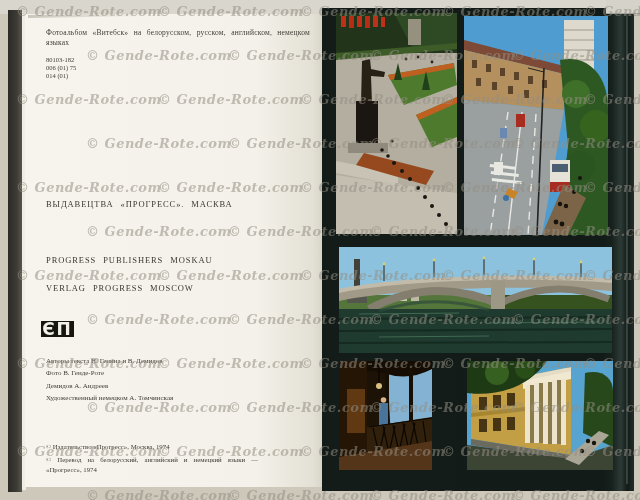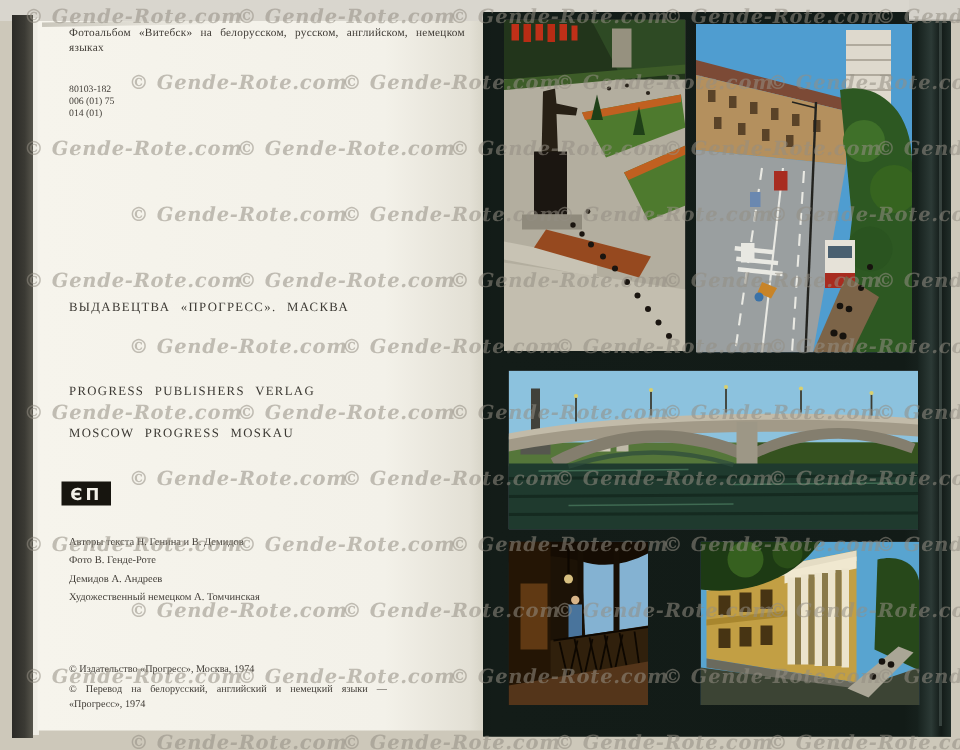--- a/index.html
+++ b/index.html
@@ -16,25 +16,25 @@
              background:linear-gradient(90deg,#c9c6bb,transparent);transform:rotate(-1deg);}
   #right-page{left:322px;top:8px;width:312px;height:483px;
              background:linear-gradient(90deg,#10181464 0,#131c18 2%,#121b17 90%,#1c2824 97%,#0c1210 100%),#131c18;}
   #right-page-edge{left:612px;top:8px;width:22px;height:483px;
              background:linear-gradient(90deg,#17221e,#2c3a36 40%,#121a17 70%,#222e2a);}
   #right-edge-line{left:626px;top:14px;width:2px;height:470px;background:#4e5c57;opacity:.6;}
   #top-right-sliver{left:606px;top:0;width:34px;height:13px;background:#d5d2ca;
              border-bottom:1px solid #a5a299;}
   
   .pagetext{color:#413d37;}
-  #intro{left:46px;top:17px;width:264px;font-size:7.5px;line-height:9.5px;text-align:justify;letter-spacing:.2px;}
+  #intro{left:46px;top:28px;width:264px;font-size:7.5px;line-height:9.5px;text-align:justify;letter-spacing:.2px;}
   #catalog{left:46px;top:56px;font-size:6.5px;line-height:8px;}
   .pub-line{left:46px;font-size:8.5px;letter-spacing:.9px;word-spacing:4px;white-space:nowrap;color:#3c3933;}
   #logo{left:41px;top:321px;width:33px;height:16px;background:#17150f;color:#f2f0e8;
-        display:flex;align-items:center;justify-content:center;font-size:11px;font-weight:bold;
+        display:flex;align-items:center;justify-content:center;font-size:17px;font-weight:bold;
         letter-spacing:2px;line-height:1;font-family:"DejaVu Sans",sans-serif;}
   #credits{left:46px;top:357px;font-size:7px;}
   #credits div{height:12.4px;white-space:nowrap;}
   #copyright1{left:46px;top:443px;font-size:6.8px;white-space:nowrap;}
   #copyright2{left:46px;top:455px;width:212px;font-size:6.8px;line-height:9.5px;text-align:justify;}
   
   .photo{overflow:hidden;background:#222;}
   .photo svg{display:block;width:100%;height:100%;}
   
   #wm-layer{left:0;top:0;width:568px;height:500px;pointer-events:none;z-index:50;}
@@ -60,22 +60,22 @@
 
   <div id="intro" class="abs pagetext">Фотоальбом  «Витебск»  на  белорусском,  русском,  английском, немецком языках</div>
 
   <div id="catalog" class="abs pagetext">
     <div>80103-182</div>
     <div>006 (01) 75</div>
     <div>014 (01)</div>
   </div>
 
   <div class="abs pub-line" style="top:199px">ВЫДАВЕЦТВА  «ПРОГРЕСС».  МАСКВА</div>
-  <div class="abs pub-line" style="top:255px">PROGRESS PUBLISHERS VERLAG</div>
-  <div class="abs pub-line" style="top:283px">MOSCOW PROGRESS MOSKAU</div>
+  <div class="abs pub-line" style="top:255px">PROGRESS PUBLISHERS MOSKAU</div>
+  <div class="abs pub-line" style="top:283px">VERLAG PROGRESS MOSCOW</div>
 
   <div id="logo" class="abs">ЄП</div>
 
   <div id="credits" class="abs pagetext">
     <div>Авторы текста Н. Генина и В. Демидов</div>
     <div>Фото В. Генде-Роте</div>
     <div>Демидов А. Андреев</div>
     <div>Художественный немецком А. Томчинская</div>
   </div>
 

